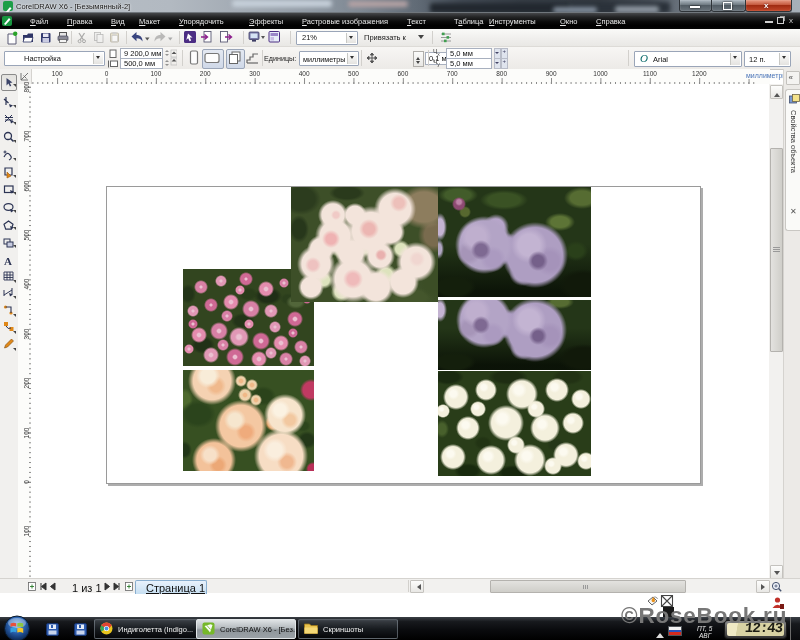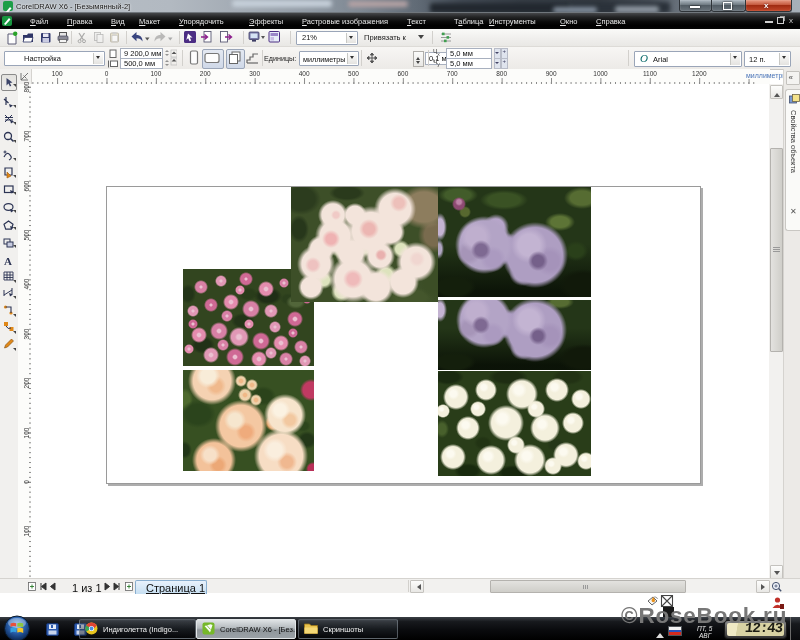--- a/index.html
+++ b/index.html
@@ -529,21 +529,21 @@
         <rect x="3" y="1.5" width="7" height="4.5" fill="#e8eef8"></rect>
         <rect x="5" y="2" width="2" height="3" fill="#2f5cae"></rect>
         <rect x="2.5" y="7.5" width="8" height="4" fill="#c8d4ec"></rect>
       </svg>
     <svg class="abs" style="left:74px;top:6px" width="13" height="13" viewBox="0 0 13 13">
         <rect x="0.5" y="0.5" width="12" height="12" rx="1.5" fill="#2f5cae" stroke="#16336e"></rect>
         <rect x="3" y="1.5" width="7" height="4.5" fill="#e8eef8"></rect>
         <rect x="5" y="2" width="2" height="3" fill="#2f5cae"></rect>
         <rect x="2.5" y="7.5" width="8" height="4" fill="#c8d4ec"></rect>
       </svg>
-    <div class="tkb" style="left:79px;width:99px;padding-left:16px;">
+    <div class="tkb" style="left:94px;width:99px;padding-left:16px;">
       <svg class="abs" style="left:5px;top:2px" width="13" height="13" viewBox="0 0 13 13">
           <circle cx="6.5" cy="6.5" r="6" fill="#e8c51e"></circle>
           <path d="M6.5 6.5 L1.3 9.5 A6 6 0 0 1 1.3 3.5 L4 2 Z" fill="#3aa757"></path>
           <path d="M6.5 6.5 L1.3 3.5 A6 6 0 0 1 11.7 3.5 L9 6.5 Z" fill="#e04434"></path>
           <circle cx="6.5" cy="6.5" r="2.6" fill="#fff"></circle>
           <circle cx="6.5" cy="6.5" r="1.9" fill="#4a90e2"></circle>
         </svg>
       <span class="abs" style="left:23px;top:5px;">Индиголетта (Indigo...</span>
     </div>
     <div class="tkb" style="left:196px;width:98px;background:linear-gradient(#dfe3e5,#b4babe 45%,#8f969b 55%,#9aa1a6);color:#111;border-color:#e2e6e8;">

